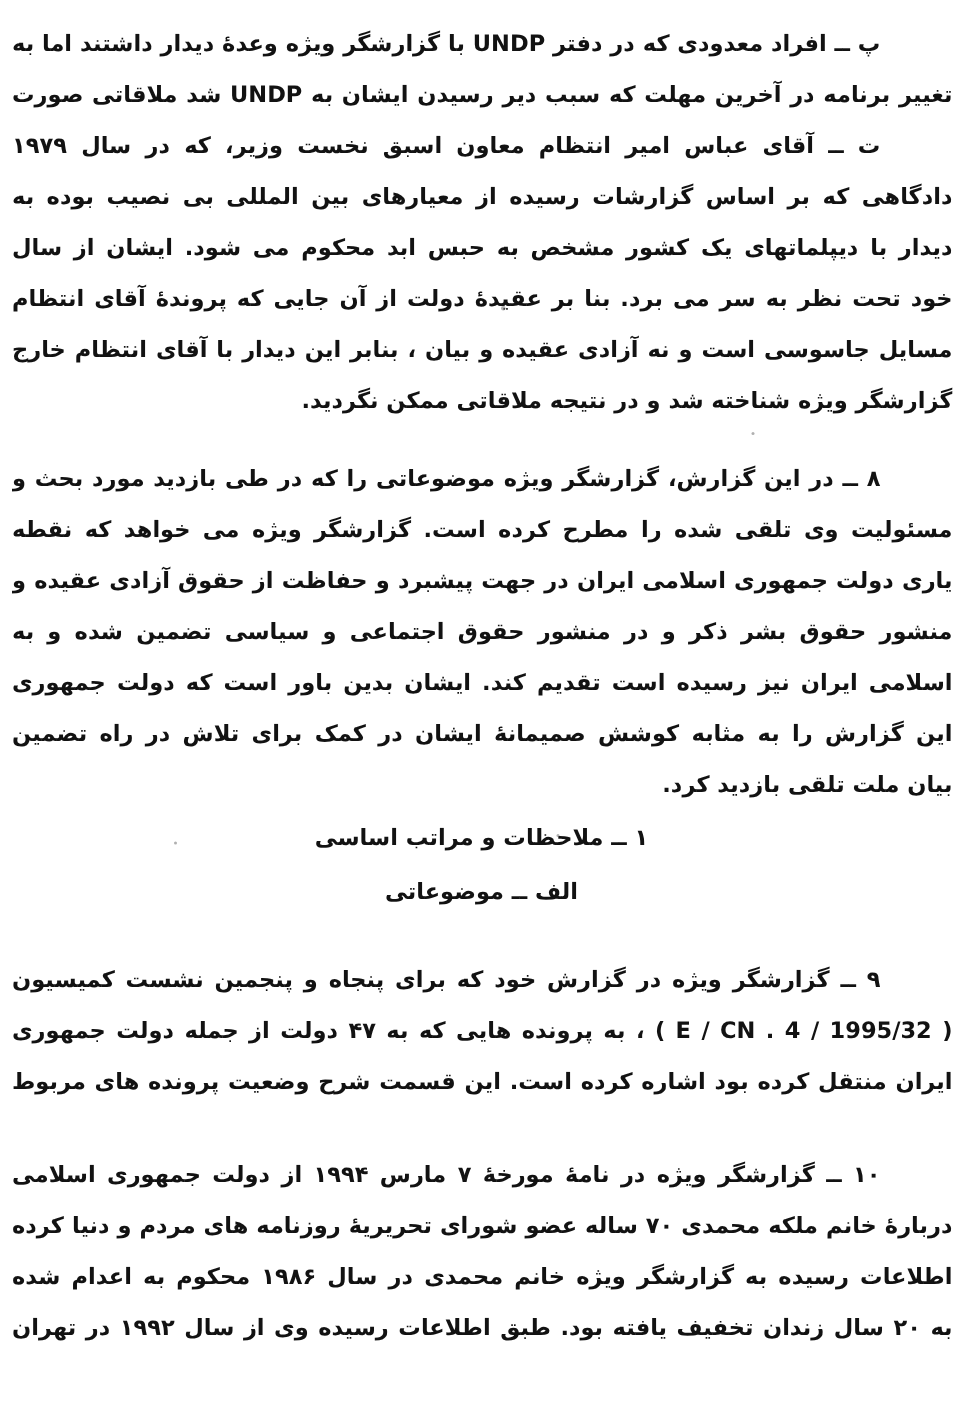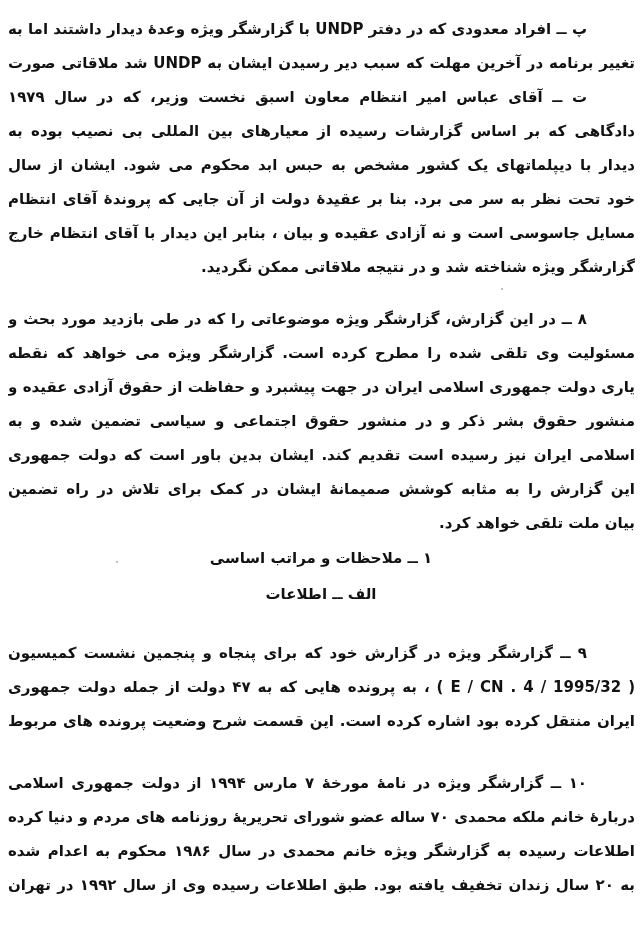--- a/index.html
+++ b/index.html
@@ -52,25 +52,25 @@
     <div class="line short">گزارشگر ویژه شناخته شد و در نتیجه ملاقاتی ممکن نگردید.</div>
   </div>
 
   <div class="para" style="top:302px">
     <div class="line indent">۸ ــ در این گزارش، گزارشگر ویژه موضوعاتی را که در طی بازدید مورد بحث و مستقیماً با</div>
     <div class="line">مسئولیت وی تلقی شده را مطرح کرده است. گزارشگر ویژه می خواهد که نقطه نظرهایش را برای</div>
     <div class="line">یاری دولت جمهوری اسلامی ایران در جهت پیشبرد و حفاظت از حقوق آزادی عقیده و بیان که در</div>
     <div class="line">منشور حقوق بشر ذکر و در منشور حقوق اجتماعی و سیاسی تضمین شده و به تصویب جمهوری</div>
     <div class="line">اسلامی ایران نیز رسیده است تقدیم کند. ایشان بدین باور است که دولت جمهوری اسلامی ایران</div>
     <div class="line">این گزارش را به مثابه کوشش صمیمانهٔ ایشان در کمک برای تلاش در راه تضمین آزادی عقیده و</div>
-    <div class="line short">بیان ملت تلقی خواهد کرد.</div>
+    <div class="line short">بیان ملت تلقی بازدید کرد.</div>
   </div>
 
   <div class="heading" style="top:541px">۱ ــ ملاحظات و مراتب اساسی</div>
-  <div class="heading" style="top:577px">الف ــ اطلاعات</div>
+  <div class="heading" style="top:577px">الف ــ موضوعاتی</div>
 
   <div class="para" style="top:636px">
     <div class="line indent">۹ ــ گزارشگر ویژه در گزارش خود که برای پنجاه و پنجمین نشست کمیسیون حقوق بشر تهیه کرده</div>
     <div class="line">( E / CN . 4 / 1995/32 ) ، به پرونده هایی که به ۴۷ دولت از جمله دولت جمهوری اسلامی</div>
     <div class="line">ایران منتقل کرده بود اشاره کرده است. این قسمت شرح وضعیت پرونده های مربوط می باشد.</div>
   </div>
 
   <div class="para" style="top:766px">
     <div class="line indent">۱۰ ــ گزارشگر ویژه در نامهٔ مورخهٔ ۷ مارس ۱۹۹۴ از دولت جمهوری اسلامی ایران تقاضای اطلاعاتی</div>
     <div class="line">دربارهٔ خانم ملکه محمدی ۷۰ ساله عضو شورای تحریریهٔ روزنامه های مردم و دنیا کرده بود. طبق</div>

